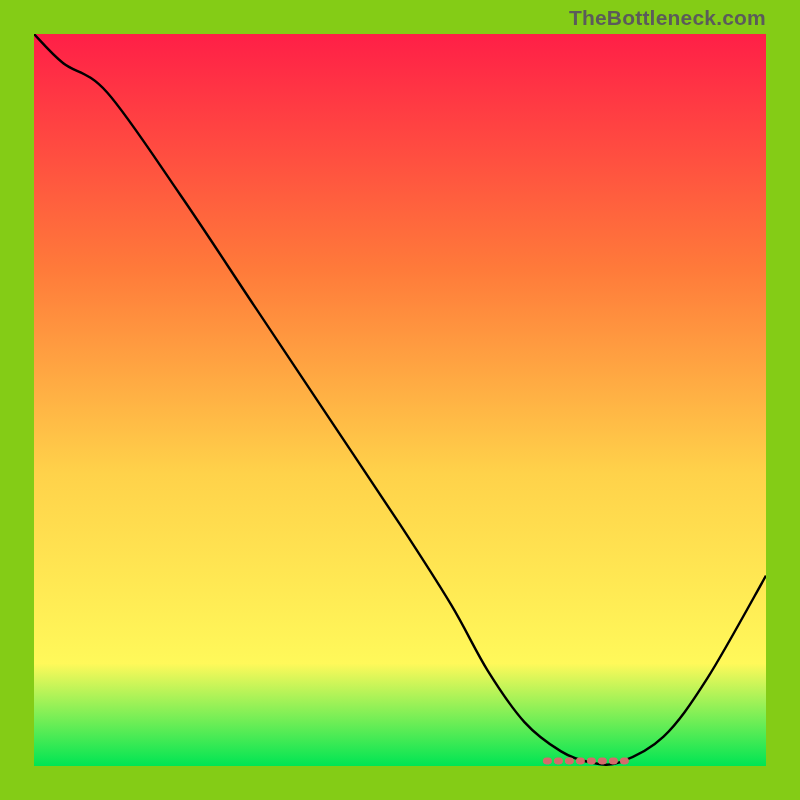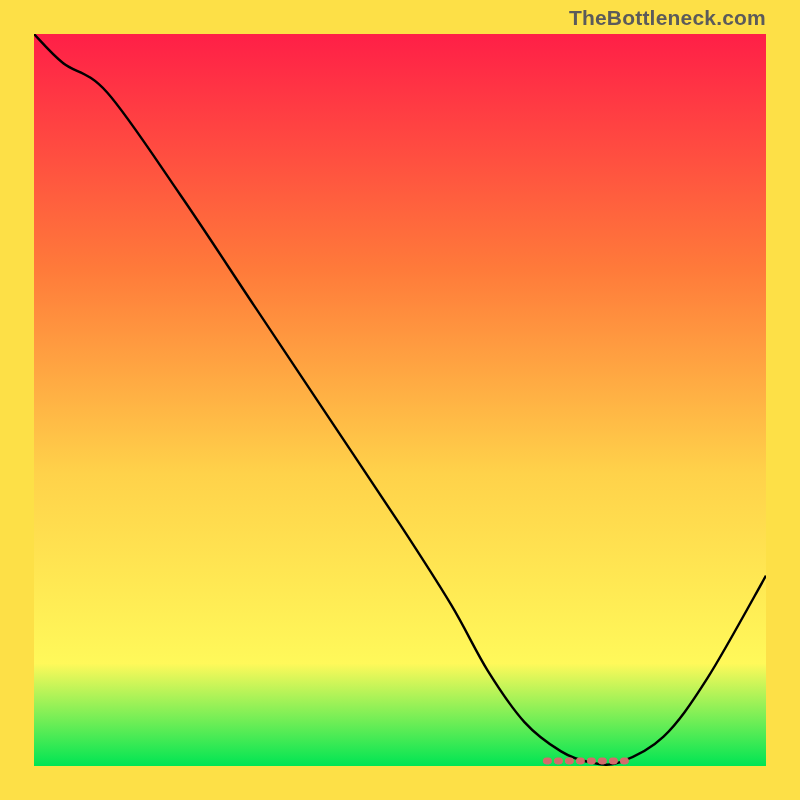--- a/index.html
+++ b/index.html
@@ -9,21 +9,21 @@
     height: 800px;
     background: #000;
     overflow: hidden;
   }
   .frame {
     position: absolute;
     left: 0;
     top: 0;
     width: 800px;
     height: 800px;
-    background: #fde047;
+    background: #84cc16;
   }
   .plot {
     position: absolute;
     left: 34px;
     top: 34px;
     width: 732px;
     height: 732px;
     overflow: hidden;
   }
   .watermark {

